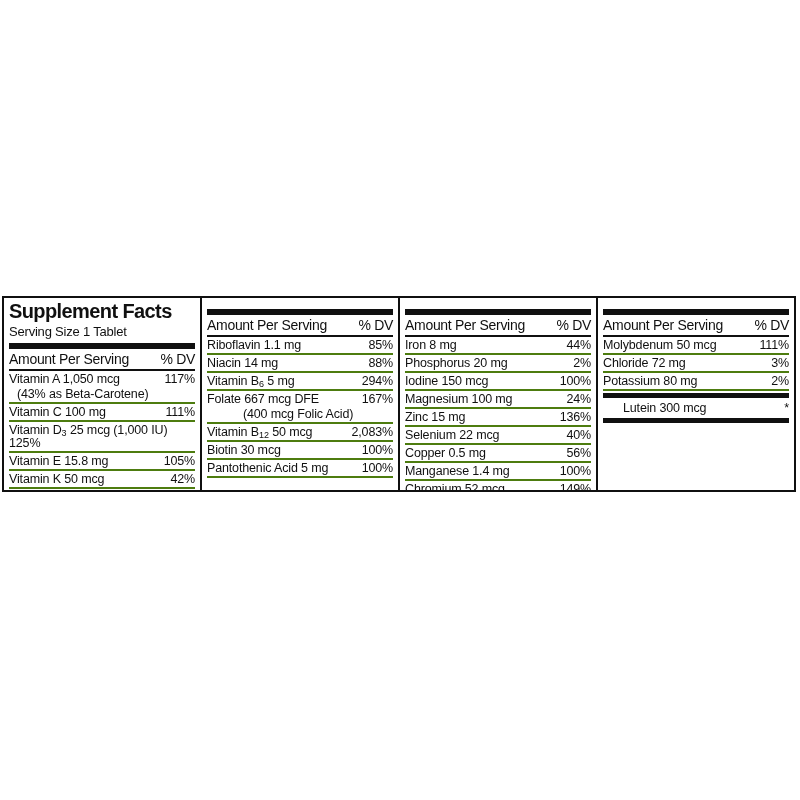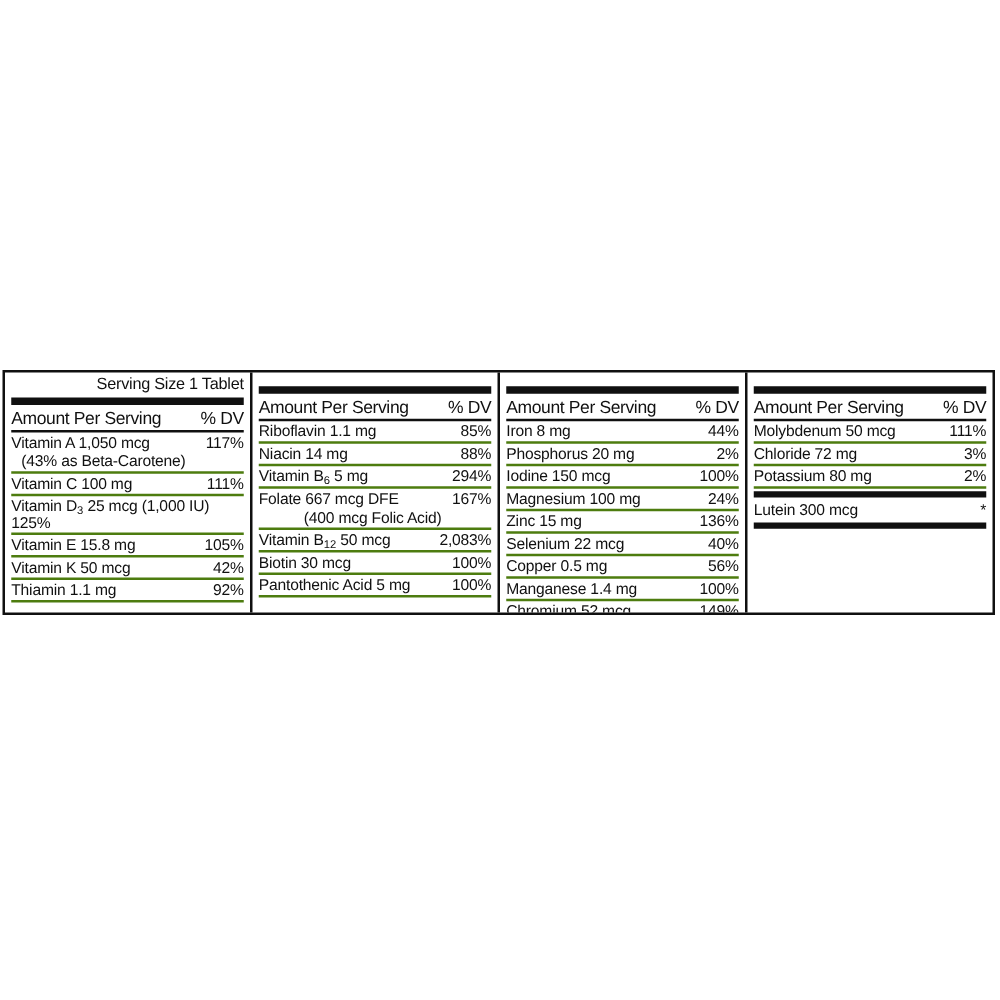--- a/index.html
+++ b/index.html
@@ -13,54 +13,55 @@
     background: #ffffff;
     display: flex;
   }
   .col { flex: 1 1 0; padding: 0 5px; overflow: hidden; }
   .vdiv { flex: 0 0 auto; width: 2px; background: #101010; }
 
   .sf-title {
     font-weight: bold; font-size: 20px; line-height: 23px;
     letter-spacing: -0.6px; white-space: nowrap; padding-top: 2px;
   }
-  .serving { font-size: 13px; line-height: 15px; padding: 1px 0 3px 0; letter-spacing: -0.2px; text-align: right; }
+  .serving { font-size: 13px; line-height: 15px; padding: 1px 0 3px 0; letter-spacing: -0.2px; }
 
   .topgap { height: 10px; }
   .bar-thick { height: 6px; background: #101010; margin: 1px 0; }
   .bar-mid   { height: 2px; background: #101010; }
   .bar-sep   { height: 5px; background: #101010; margin: 2px 0; }
 
   .hdr {
     display: flex; justify-content: space-between; align-items: center;
     font-weight: normal; font-size: 14px; line-height: 15px;
     padding: 2px 0 2px 0; letter-spacing: -0.3px;
   }
 
   .row {
     display: flex; flex-wrap: wrap; justify-content: space-between;
     font-size: 12.5px; line-height: 13px; letter-spacing: -0.15px;
     padding: 2px 0 1px 0;
     border-bottom: 2px solid #4d7c0f;
   }
-  .rows.no-rule .row { border-bottom: none; }
+  .rows.no-rule .row { border-bottom: none; margin-left: 20px; }
   .row .nm { white-space: nowrap; }
   .row .dv { }
   .row sub { font-size: 9px; line-height: 0; vertical-align: -2px; letter-spacing: 0; }
   .row .note { width: 100%; padding: 2px 0 0 8px; }
   .col[data-col="1"] .row .note { padding-left: 36px; }
 
   .footnote { font-size: 12.5px; line-height: 14px; letter-spacing: -0.2px; padding-top: 5px; }
 </style>
 </head>
 <body>
 
 <div class="label-box">
 
   <div class="col" data-col="0">
+    <div class="sf-title">Supplement Facts</div>
     <div class="serving">Serving Size 1 Tablet</div>
     <div class="bar-thick"></div>
     <div class="hdr">
       <span>Amount Per Serving</span>
       <span>% DV</span>
     </div>
     <div class="bar-mid"></div>
     <div class="rows">
   <div class="row">
     <span class="nm"><span class="pre">Vitamin A 1,050 mcg</span><sub class="sub"></sub><span class="post"></span></span>

